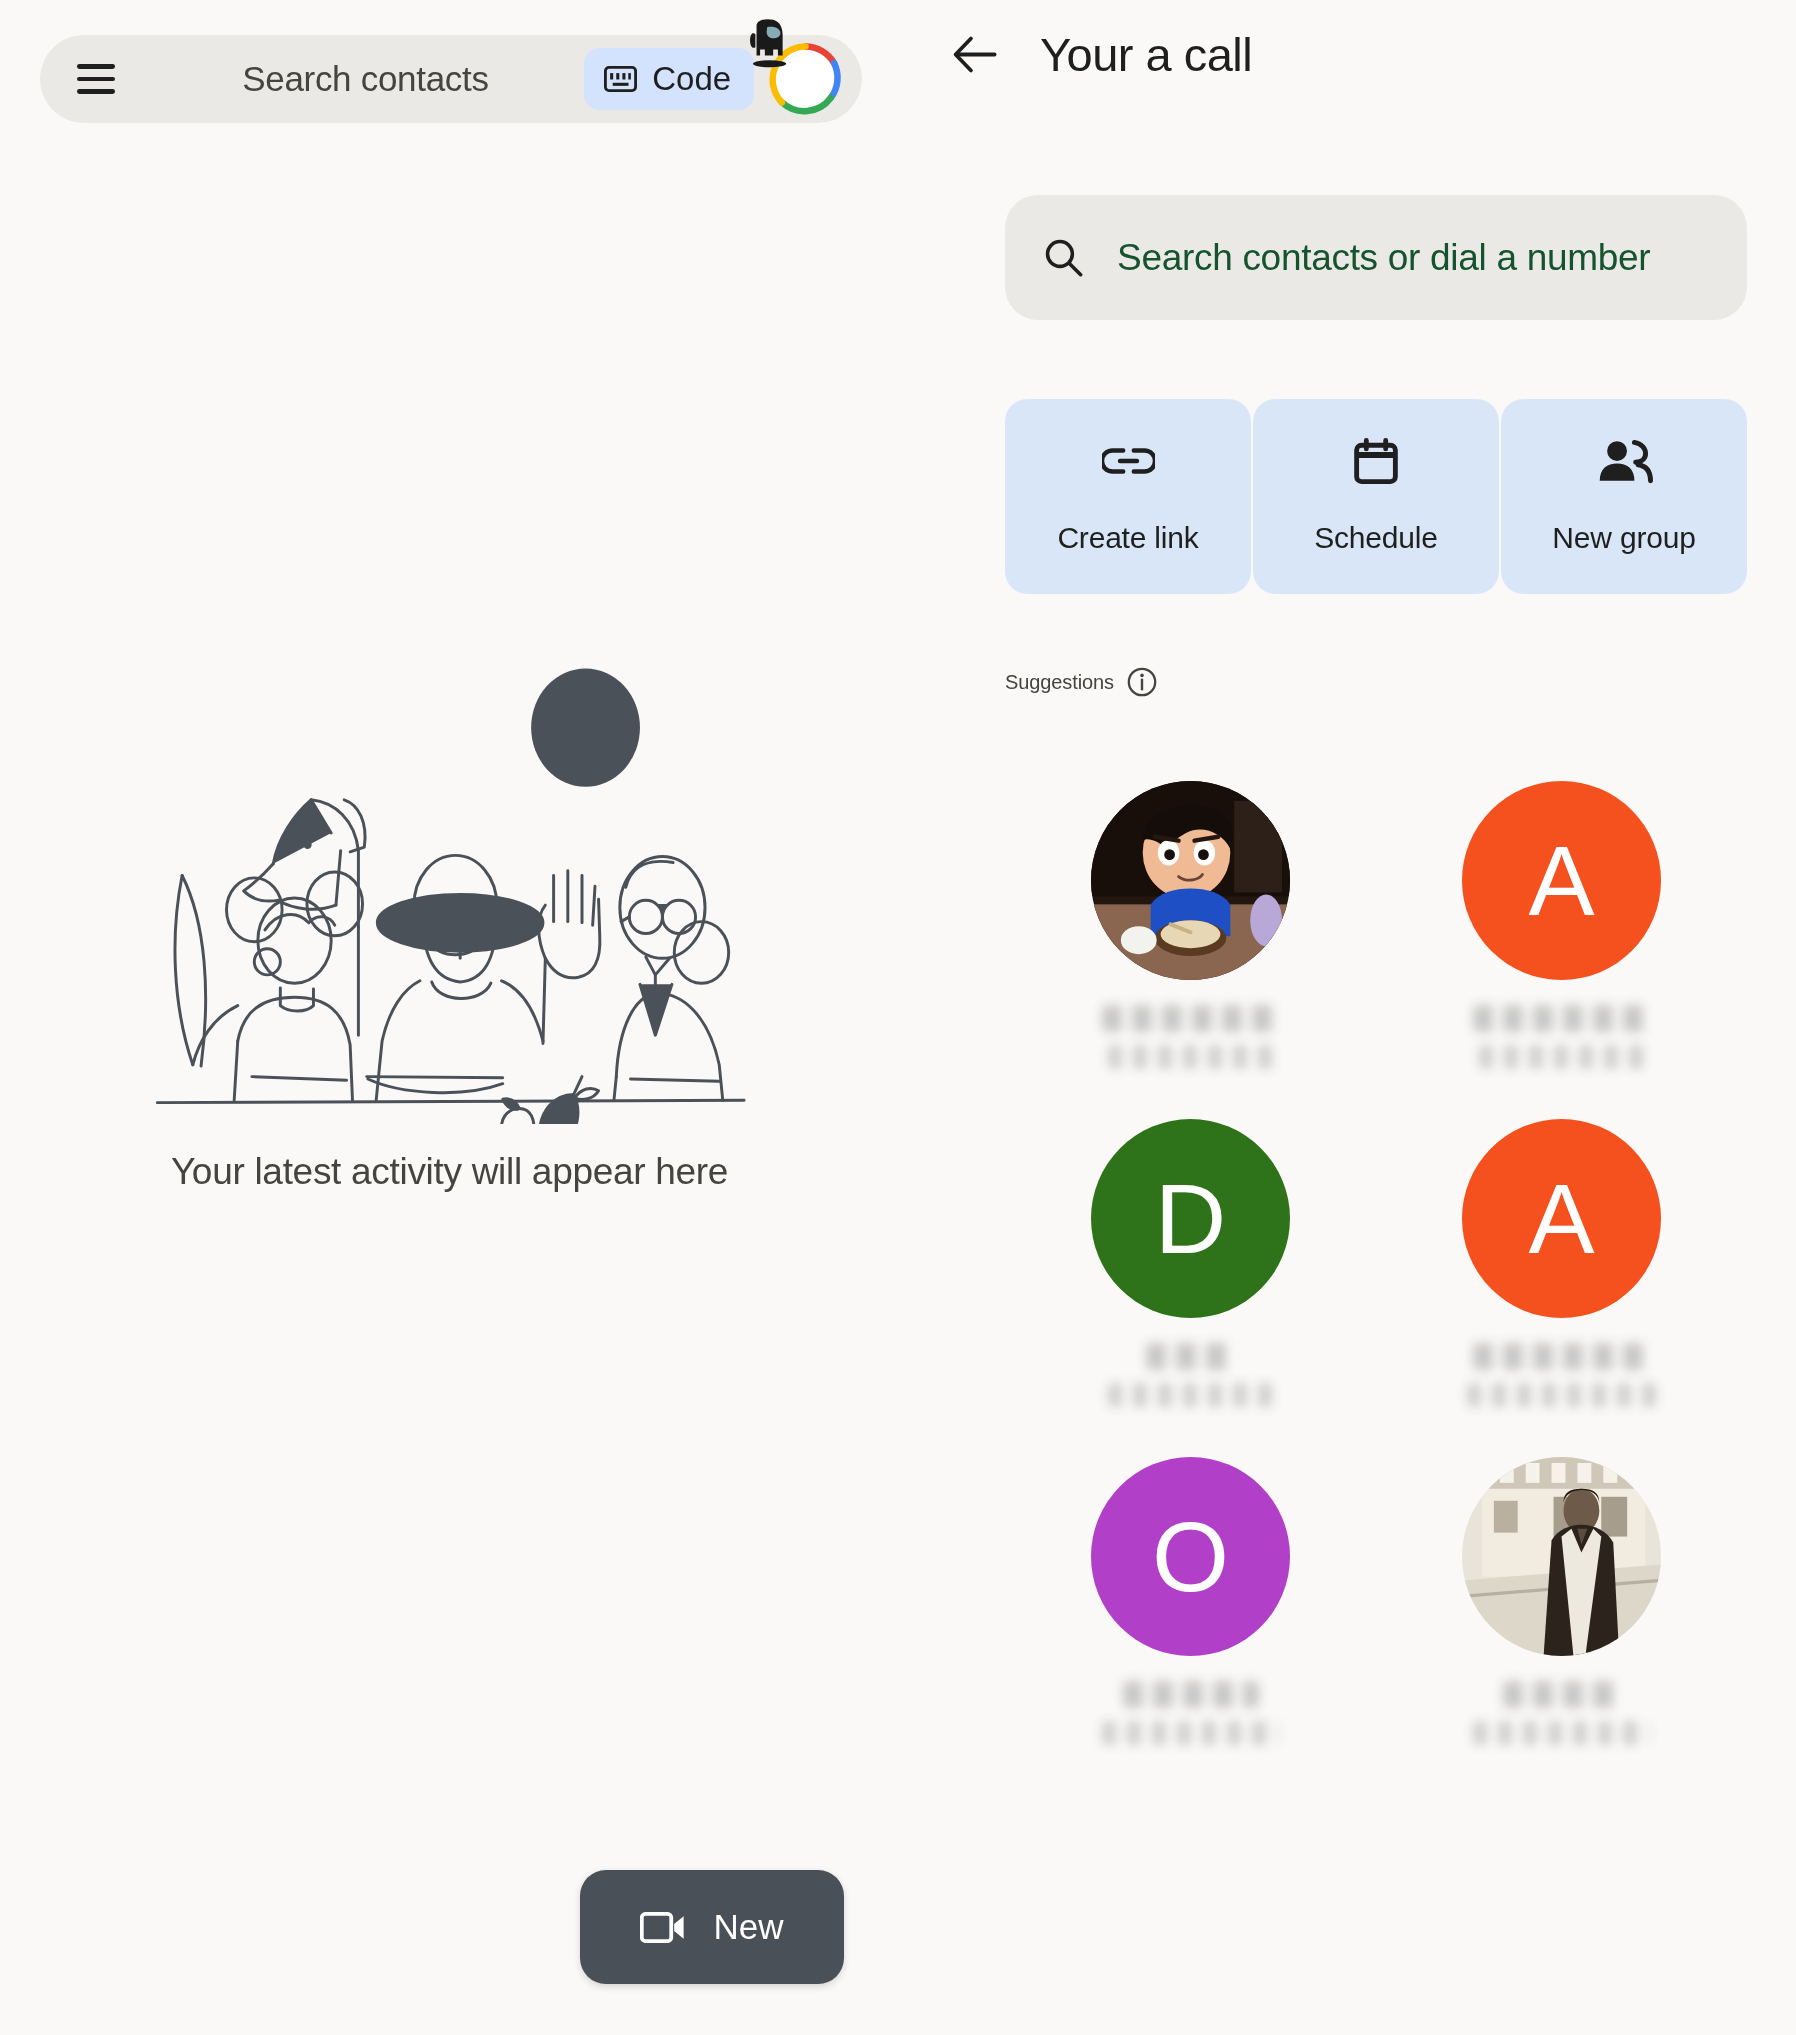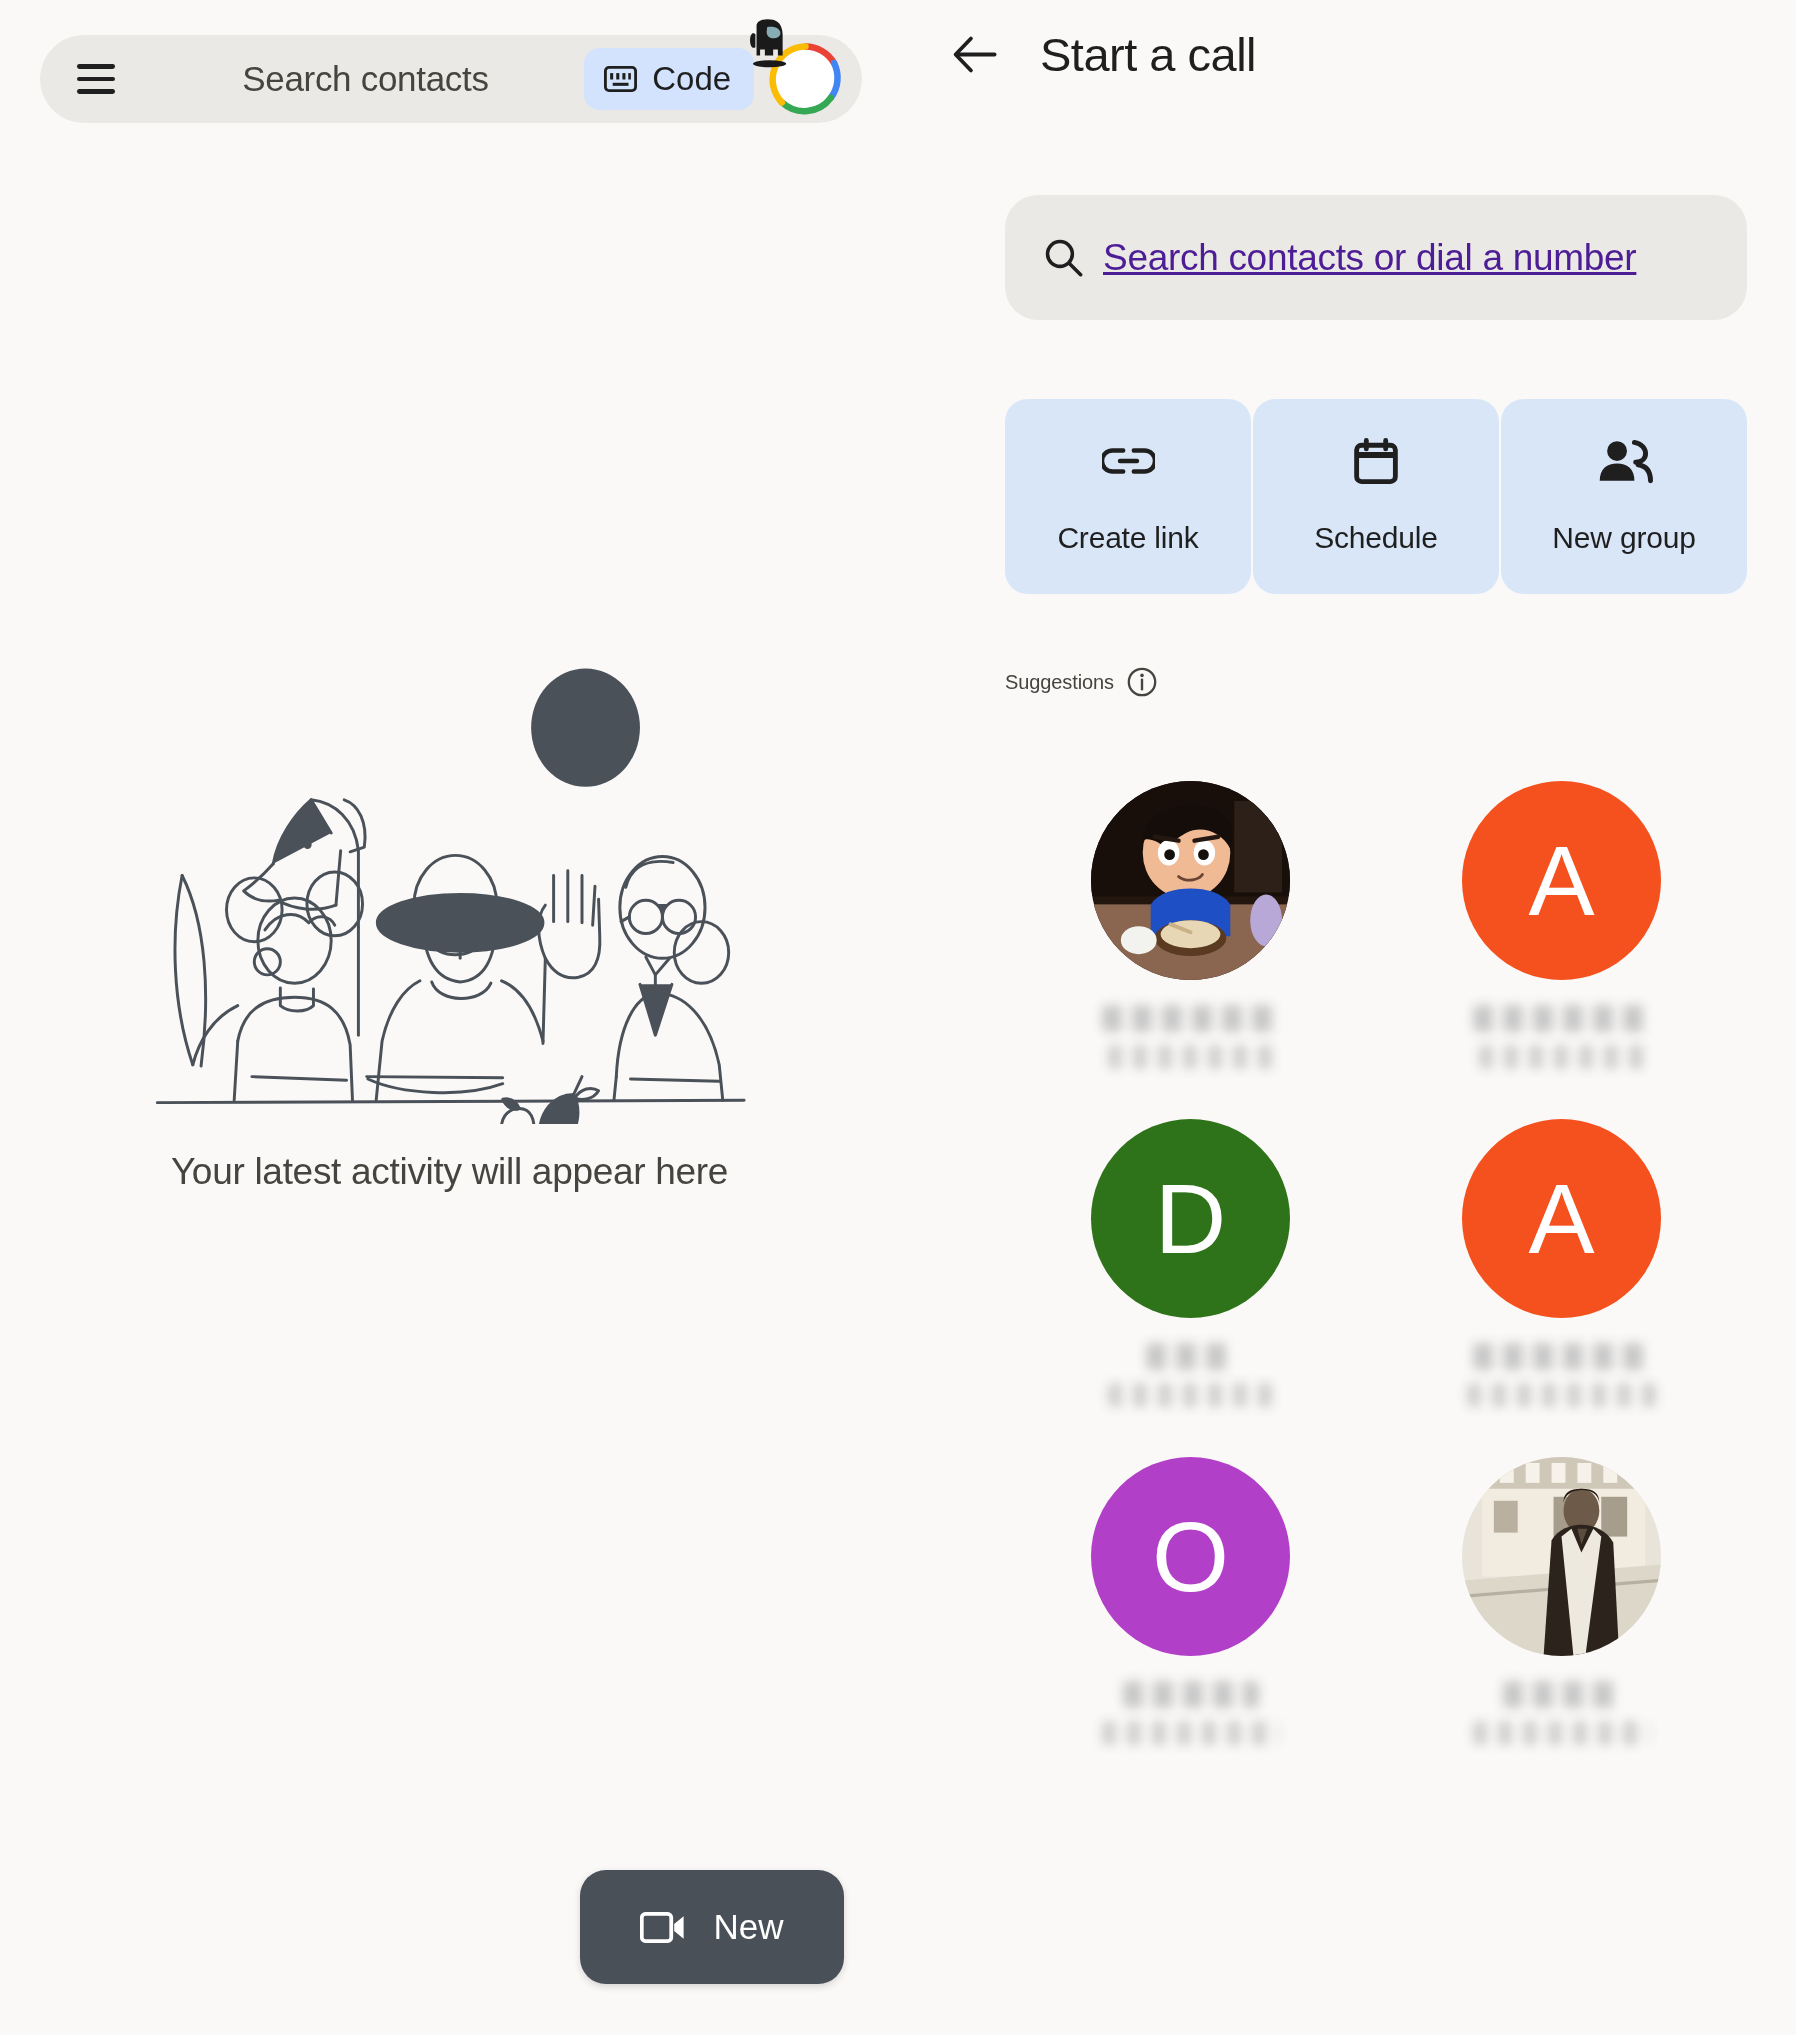--- a/index.html
+++ b/index.html
@@ -180,26 +180,25 @@
     height: 125px;
     background: #ebe9e6;
     border-radius: 33px;
     display: flex;
     align-items: center;
     padding: 0 31px 0 39px;
     cursor: text;
   }
   .rp-search .mag { width: 39px; height: 39px; flex: 0 0 39px; }
   .rp-search .ph {
-    margin-left: 20px;
+    margin-left: 34px;
     font-size: 37px;
-    color: #4c1d95;
+    color: #14532d;
     letter-spacing: -0.3px;
     white-space: nowrap;
-    text-decoration: underline;
   }
 
   .action-row {
     position: absolute;
     left: 106px;
     top: 399px;
     width: 742px;
     display: flex;
     gap: 2px;
   }
@@ -423,21 +422,21 @@
     </div>
   </div>
 
   <div class="right-pane">
 
     <div class="rp-header">
       <svg class="back-arrow" viewBox="0 0 38 33">
         <path d="M36 16.5 L4 16.5" fill="none" stroke="#1f1f1f" stroke-width="3.2" stroke-linecap="round"></path>
         <path d="M16 3 L3 16.5 L16 30" fill="none" stroke="#1f1f1f" stroke-width="3.2" stroke-linecap="round" stroke-linejoin="round"></path>
       </svg>
-      <div class="rp-title">Start a call</div>
+      <div class="rp-title">Your a call</div>
     </div>
 
     <div class="rp-search">
       <svg class="mag" viewBox="0 0 33 33">
         <circle cx="13.5" cy="13.5" r="10.5" fill="none" stroke="#1f1f1f" stroke-width="3"></circle>
         <path d="M21.5 21.5 L31 31" fill="none" stroke="#1f1f1f" stroke-width="3" stroke-linecap="round"></path>
       </svg>
       <div class="ph">Search contacts or dial a number</div>
     </div>
 

